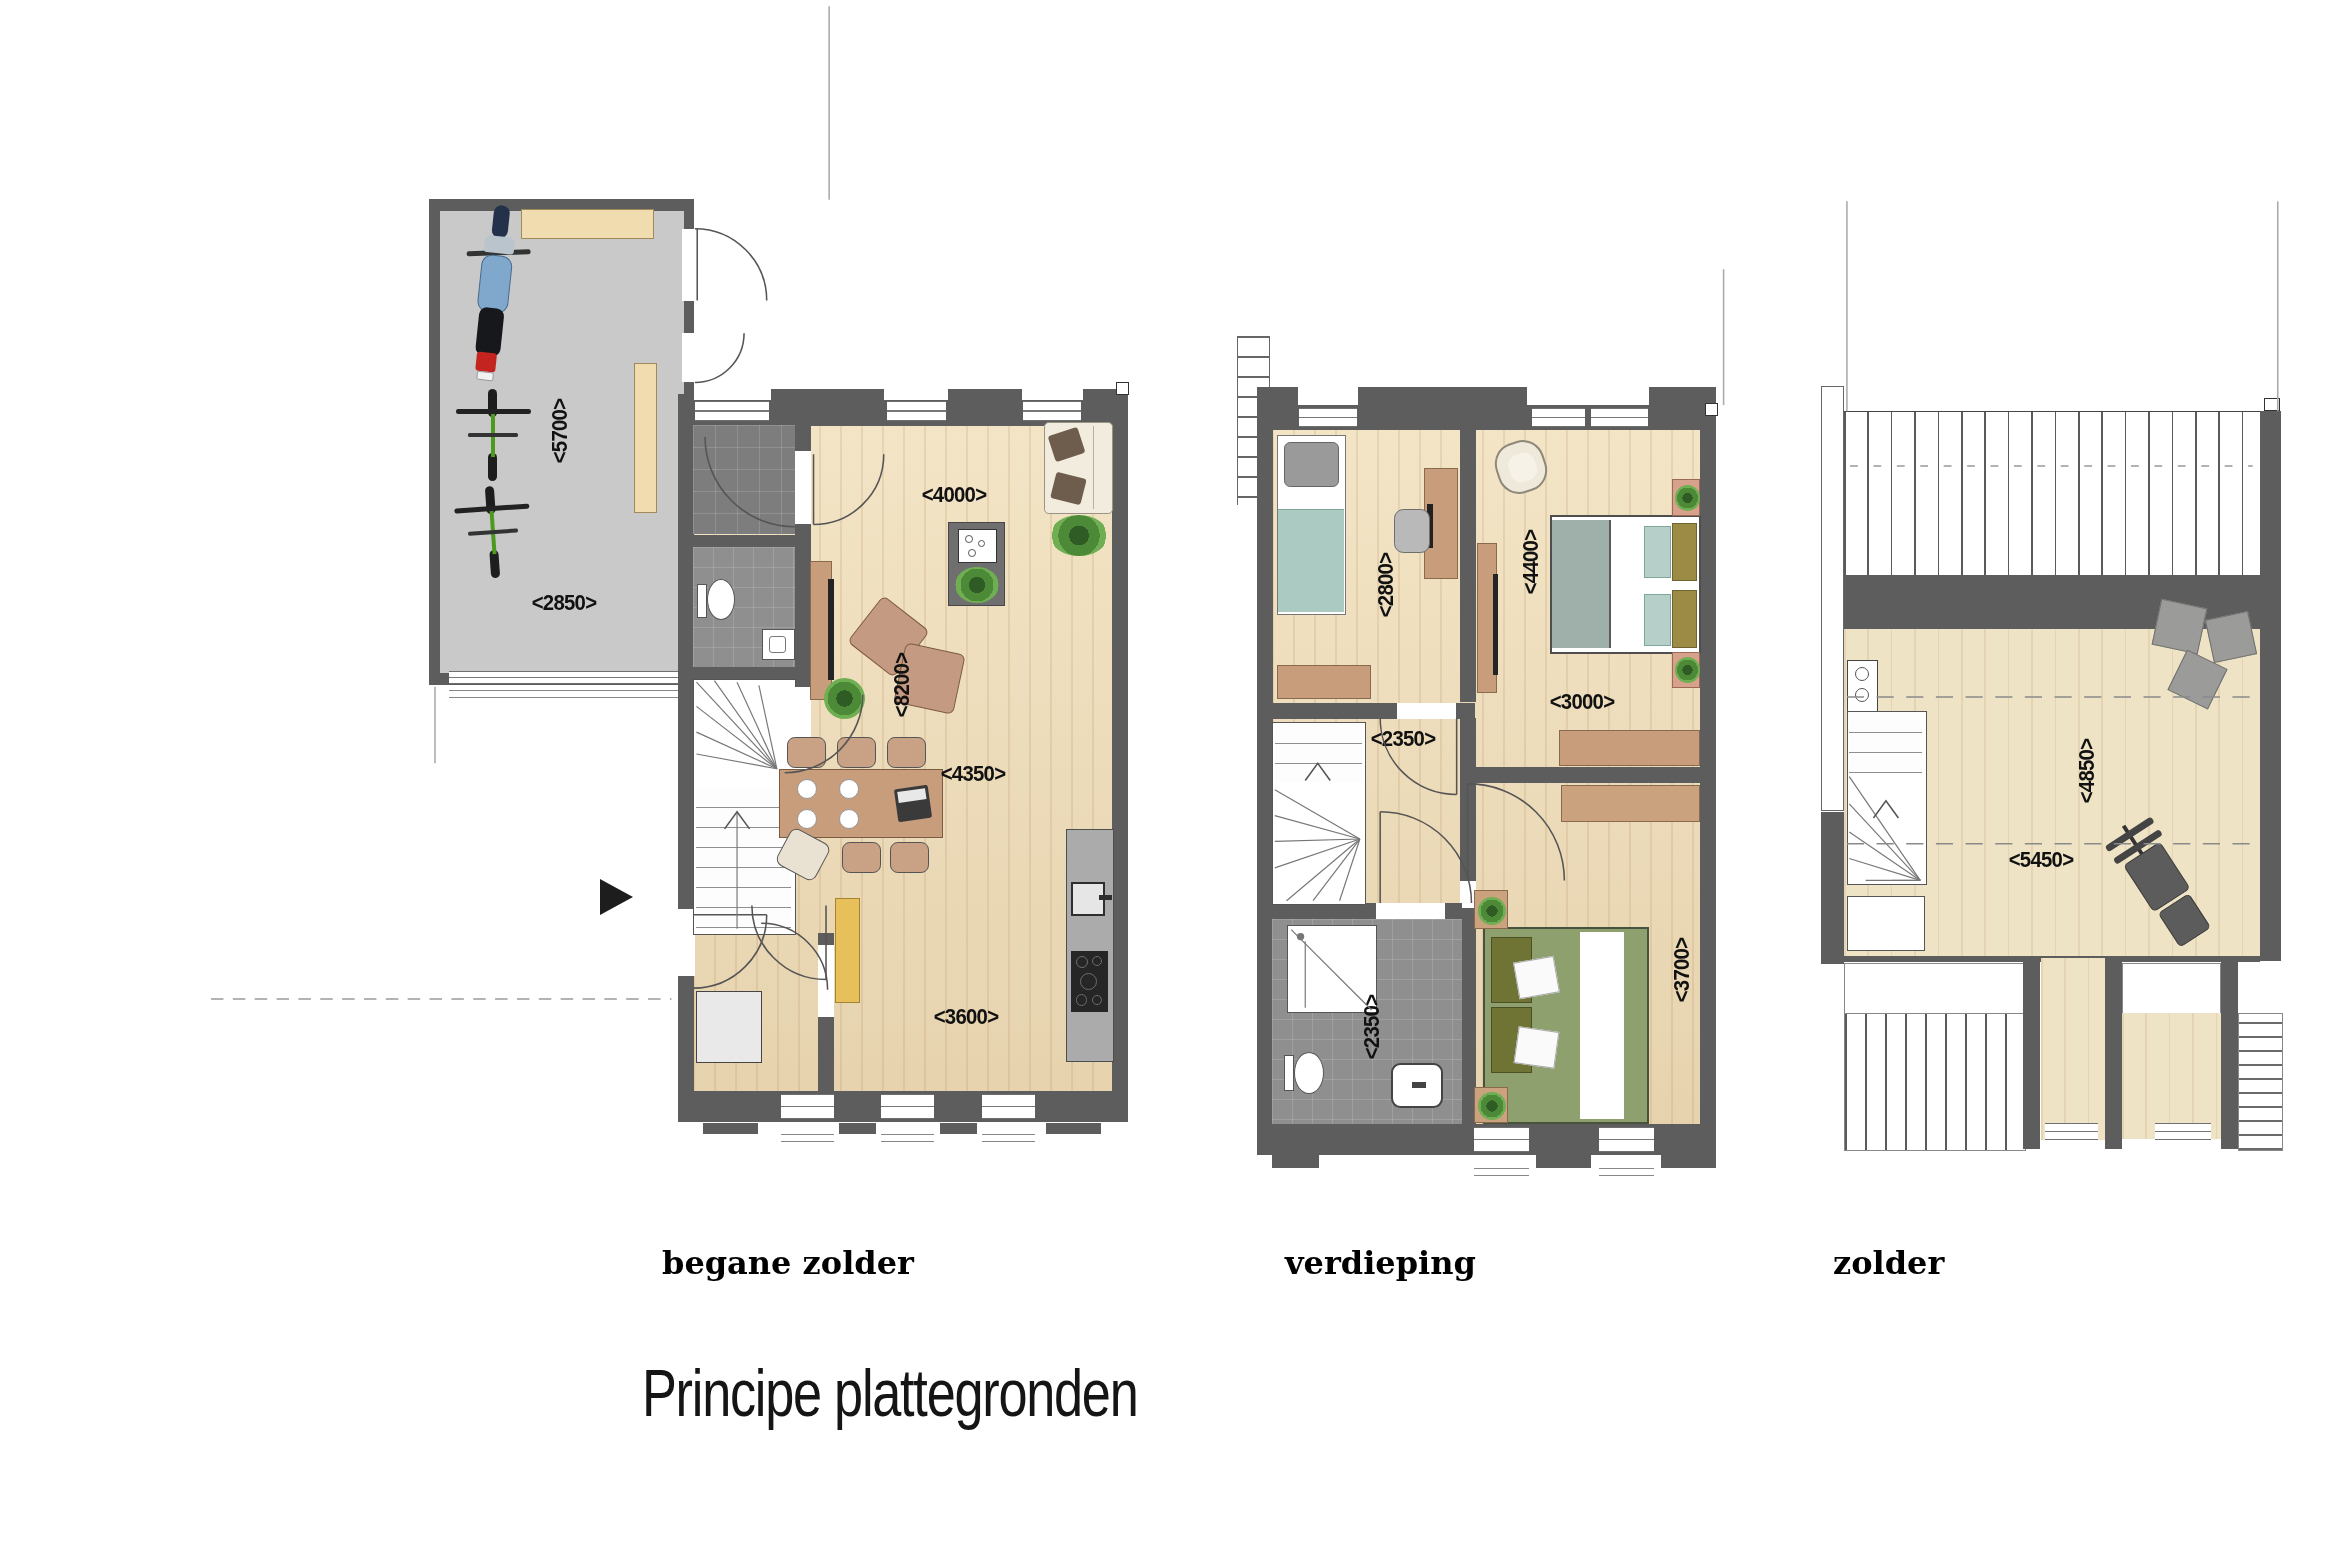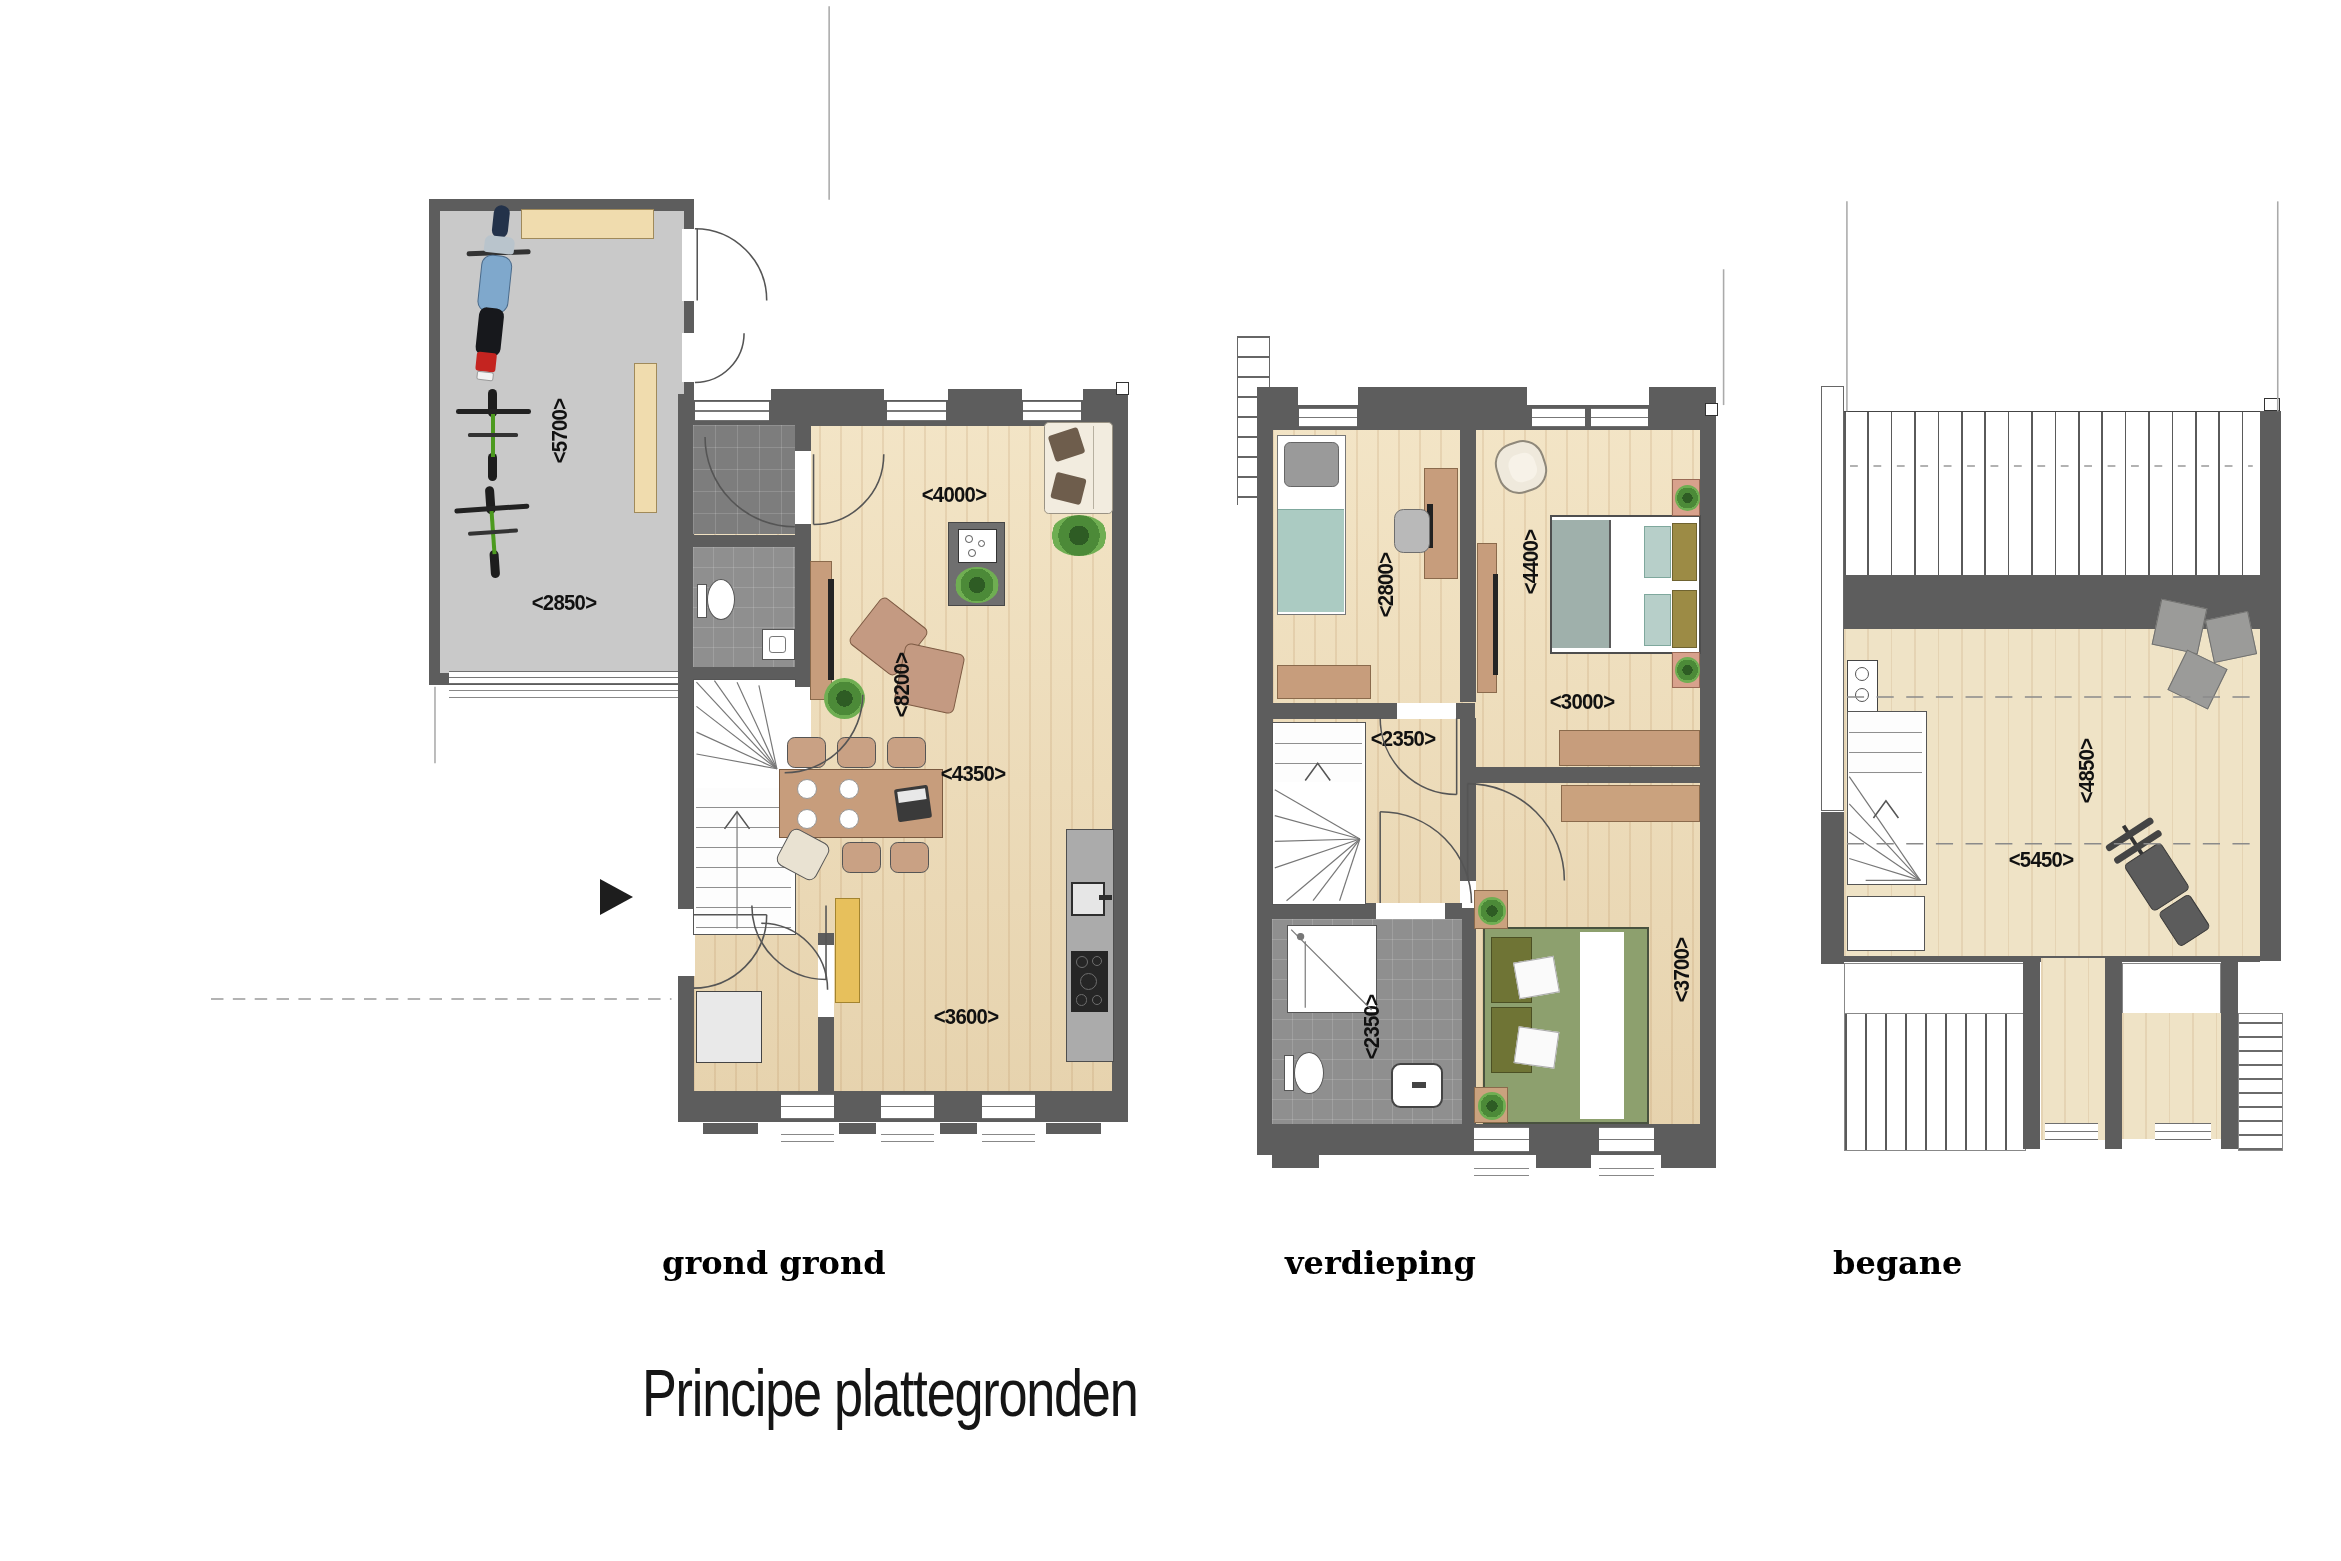--- a/index.html
+++ b/index.html
@@ -406,19 +406,19 @@
     </g>
     <path d="M2400,1048 L2416,1026 L2432,1048" stroke="#555" stroke-width="2"></path>
 
     <line x1="2366" y1="258" x2="2366" y2="527" stroke="#aaa" stroke-width="2"></line>
     <line x1="2918" y1="258" x2="2918" y2="527" stroke="#aaa" stroke-width="2"></line>
     <line x1="2370" y1="597" x2="2886" y2="597" stroke="#999" stroke-width="2" stroke-dasharray="10 20"></line>
     <line x1="2366" y1="893" x2="2893" y2="893" stroke="#8a8a8a" stroke-width="2" stroke-dasharray="22 16"></line>
     <line x1="2366" y1="1081" x2="2893" y2="1081" stroke="#8a8a8a" stroke-width="2" stroke-dasharray="22 16"></line>
   </svg>
 
-  <div class="floorlabel" style="left:662px;top:1244px;">grond grond</div>
+  <div class="floorlabel" style="left:662px;top:1244px;">begane zolder</div>
   <div class="floorlabel" style="left:1285px;top:1244px;">verdieping</div>
-  <div class="floorlabel" style="left:1833px;top:1244px;">begane</div>
+  <div class="floorlabel" style="left:1833px;top:1244px;">zolder</div>
   <div class="title" style="left:642px;top:1354px;">Principe plattegronden</div>
 
 </div>
 
 
 </body></html>

